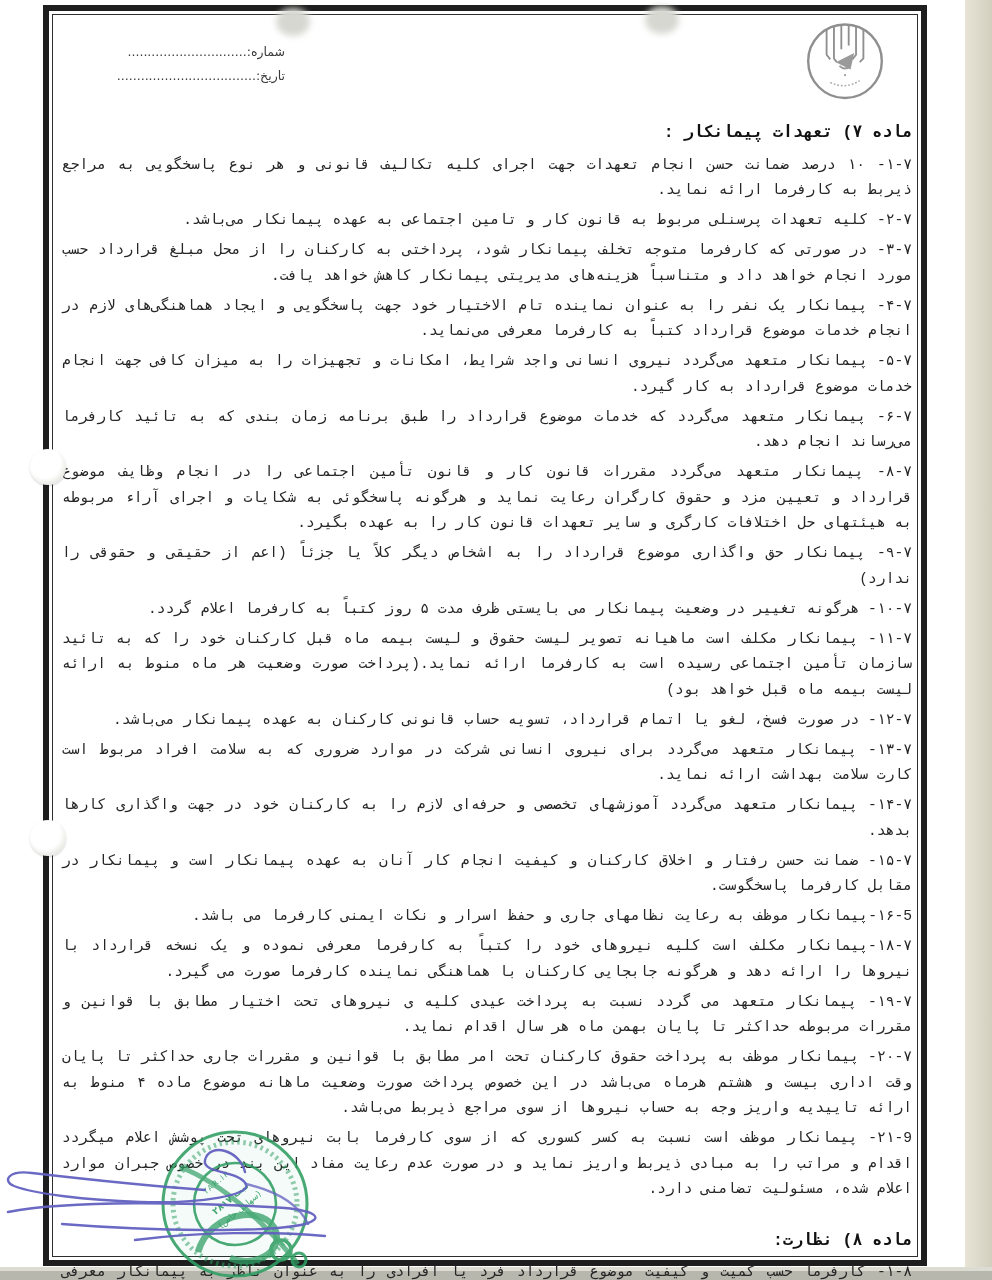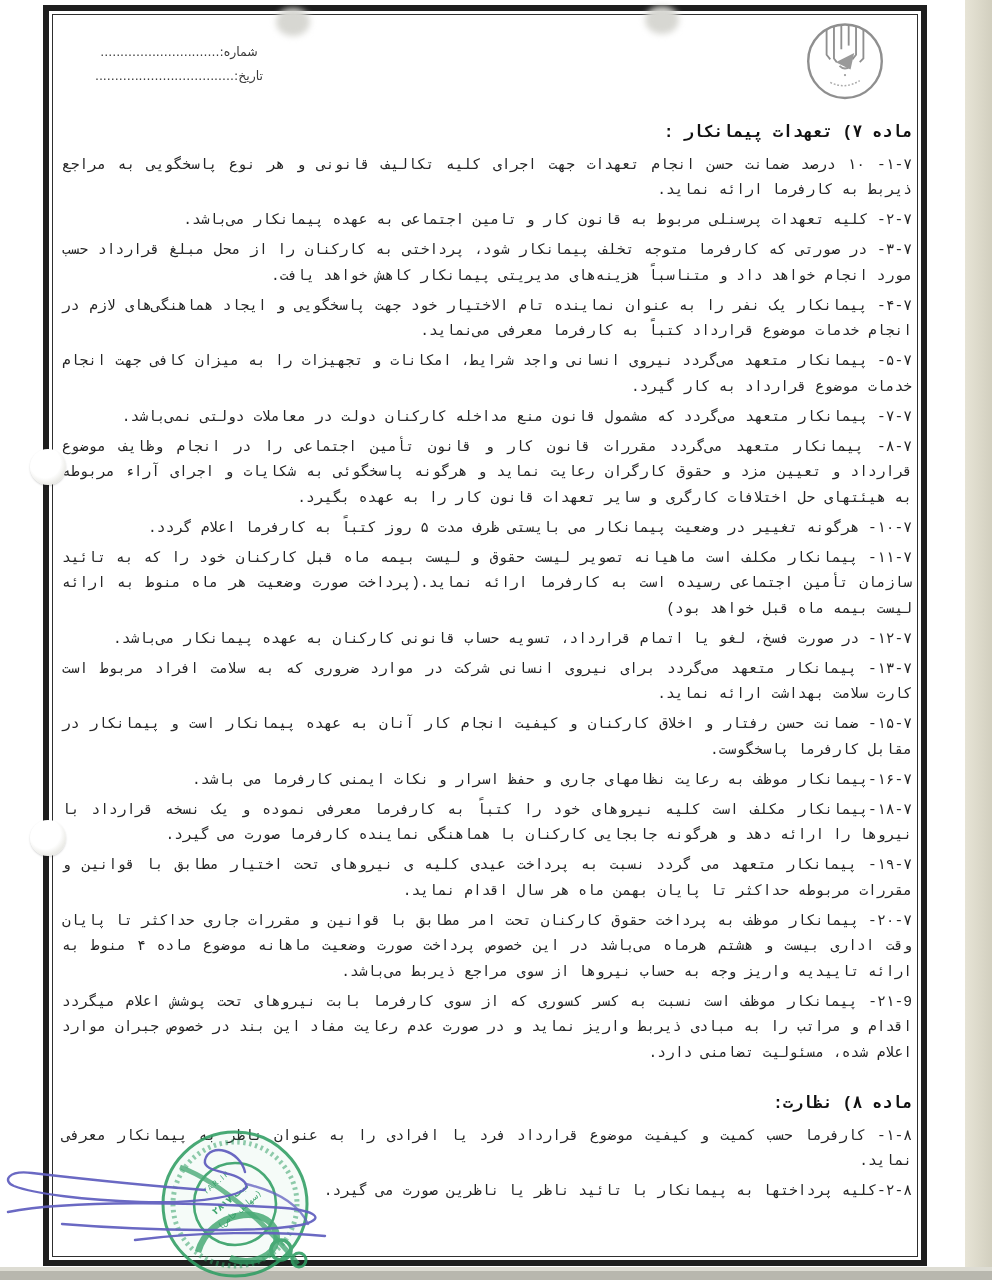--- a/index.html
+++ b/index.html
@@ -28,22 +28,22 @@
     background:radial-gradient(circle at 42% 38%, #ffffff 50%, #ecece8 70%, #d6d6d1 100%);
     box-shadow:0 1px 2px rgba(0,0,0,.18);}
   .hole-1{left:30px;top:449px;}
   .hole-2{left:30px;top:820px;}
   .smudge{position:absolute;width:34px;height:28px;border-radius:50%;
     background:#d7d7d2;filter:blur(3px);z-index:3;}
   .smudge-1{left:276px;top:8px;}
   .smudge-2{left:645px;top:6px;}
 
   
-  .letterhead{position:absolute;left:79px;top:44px;width:200px;z-index:2;
-    direction:rtl;text-align:center;font-size:12.5px;color:#3a3a3a;}
+  .letterhead{position:absolute;left:85px;top:44px;width:200px;z-index:2;
+    direction:rtl;text-align:right;font-size:12.5px;color:#3a3a3a;}
   .letterhead .row{margin-bottom:9px;white-space:nowrap;letter-spacing:.3px;}
 
   .emblem{position:absolute;left:797px;top:18px;width:96px;height:92px;z-index:2;}
 
   
   .doc-text{position:absolute;left:62px;top:120px;width:850px;z-index:2;
     direction:rtl;text-align:justify;font-size:14.6px;line-height:25.5px;font-family:Liberation Mono, monospace;}
   .article-title{font-weight:bold;font-size:16.5px;margin:0 0 7px 0;
     text-align:right;color:#111;}
   .clause{margin:0 0 4.5px 0;}
@@ -95,38 +95,40 @@
       <p class="clause">۱-۷- ۱۰ درصد ضمانت حسن انجام تعهدات جهت اجرای کلیه تکالیف قانونی و هر نوع پاسخگویی به مراجع ذیربط به کارفرما ارائه نماید.</p>
 
       <p class="clause">۲-۷- کلیه تعهدات پرسنلی مربوط به قانون کار و تامین اجتماعی به عهده پیمانکار می‌باشد.</p>
 
       <p class="clause">۳-۷- در صورتی که کارفرما متوجه تخلف پیمانکار شود، پرداختی به کارکنان را از محل مبلغ قرارداد حسب مورد انجام خواهد داد و متناسباً هزینه‌های مدیریتی پیمانکار کاهش خواهد یافت.</p>
 
       <p class="clause">۴-۷- پیمانکار یک نفر را به عنوان نماینده تام الاختیار خود جهت پاسخگویی و ایجاد هماهنگی‌های لازم در انجام خدمات موضوع قرارداد کتباً به کارفرما معرفی می‌نماید.</p>
 
       <p class="clause">۵-۷- پیمانکار متعهد می‌گردد نیروی انسانی واجد شرایط، امکانات و تجهیزات را به میزان کافی جهت انجام خدمات موضوع قرارداد به کار گیرد.</p>
 
+      <p class="clause">۶-۷- پیمانکار متعهد می‌گردد که خدمات موضوع قرارداد را طبق برنامه زمان بندی که به تائید کارفرما می‌رساند انجام دهد.</p>
 
-      <p class="clause">۷-۷- پیمانکار متعهد می‌گردد که مشمول قانون منع مداخله کارکنان دولت در معاملات دولتی نمی‌باشد.</p>
 
       <p class="clause">۸-۷- پیمانکار متعهد می‌گردد مقررات قانون کار و قانون تأمین اجتماعی را در انجام وظایف موضوع قرارداد و تعیین مزد و حقوق کارگران رعایت نماید و هرگونه پاسخگوئی به شکایات و اجرای آراء مربوطه به هیئتهای حل اختلافات کارگری و سایر تعهدات قانون کار را به عهده بگیرد.</p>
 
+      <p class="clause">۹-۷- پیمانکار حق واگذاری موضوع قرارداد را به اشخاص دیگر کلاً یا جزئاً (اعم از حقیقی و حقوقی را ندارد)</p>
 
       <p class="clause">۱۰-۷- هرگونه تغییر در وضعیت پیمانکار می بایستی ظرف مدت ۵ روز کتباً به کارفرما اعلام گردد.</p>
 
       <p class="clause">۱۱-۷- پیمانکار مکلف است ماهیانه تصویر لیست حقوق و لیست بیمه ماه قبل کارکنان خود را که به تائید سازمان تأمین اجتماعی رسیده است به کارفرما ارائه نماید.(پرداخت صورت وضعیت هر ماه منوط به ارائه لیست بیمه ماه قبل خواهد بود)</p>
 
       <p class="clause">۱۲-۷- در صورت فسخ، لغو یا اتمام قرارداد، تسویه حساب قانونی کارکنان به عهده پیمانکار می‌باشد.</p>
 
       <p class="clause">۱۳-۷- پیمانکار متعهد می‌گردد برای نیروی انسانی شرکت در موارد ضروری که به سلامت افراد مربوط است کارت سلامت بهداشت ارائه نماید.</p>
 
+      <p class="clause">۱۴-۷- پیمانکار متعهد می‌گردد آموزشهای تخصصی و حرفه‌ای لازم را به کارکنان خود در جهت واگذاری کارها بدهد.</p>
 
       <p class="clause">۱۵-۷- ضمانت حسن رفتار و اخلاق کارکنان و کیفیت انجام کار آنان به عهده پیمانکار است و پیمانکار در مقابل کارفرما پاسخگوست.</p>
 
-      <p class="clause">۱۶-۷-پیمانکار موظف به رعایت نظامهای جاری و حفظ اسرار و نکات ایمنی کارفرما می باشد.</p>
+      <p class="clause">۱۶-5-پیمانکار موظف به رعایت نظامهای جاری و حفظ اسرار و نکات ایمنی کارفرما می باشد.</p>
 
 
       <p class="clause">۱۸-۷-پیمانکار مکلف است کلیه نیروهای خود را کتباً به کارفرما معرفی نموده و یک نسخه قرارداد با نیروها را ارائه دهد و هرگونه جابجایی کارکنان با هماهنگی نماینده کارفرما صورت می گیرد.</p>
 
       <p class="clause">۱۹-۷- پیمانکار متعهد می گردد نسبت به پرداخت عیدی کلیه ی نیروهای تحت اختیار مطابق با قوانین و مقررات مربوطه حداکثر تا پایان بهمن ماه هر سال اقدام نماید.</p>
 
       <p class="clause">۲۰-۷- پیمانکار موظف به پرداخت حقوق کارکنان تحت امر مطابق با قوانین و مقررات جاری حداکثر تا پایان وقت اداری بیست و هشتم هرماه می‌باشد در این خصوص پرداخت صورت وضعیت ماهانه موضوع ماده ۴ منوط به ارائه تاییدیه واریز وجه به حساب نیروها از سوی مراجع ذیربط می‌باشد.</p>
 
       <p class="clause">۲۱-9- پیمانکار موظف است نسبت به کسر کسوری که از سوی کارفرما بابت نیروهای تحت پوشش اعلام میگردد اقدام و مراتب را به مبادی ذیربط واریز نماید و در صورت عدم رعایت مفاد این بند در خصوص جبران موارد اعلام شده، مسئولیت تضامنی دارد.</p>
     </div>

